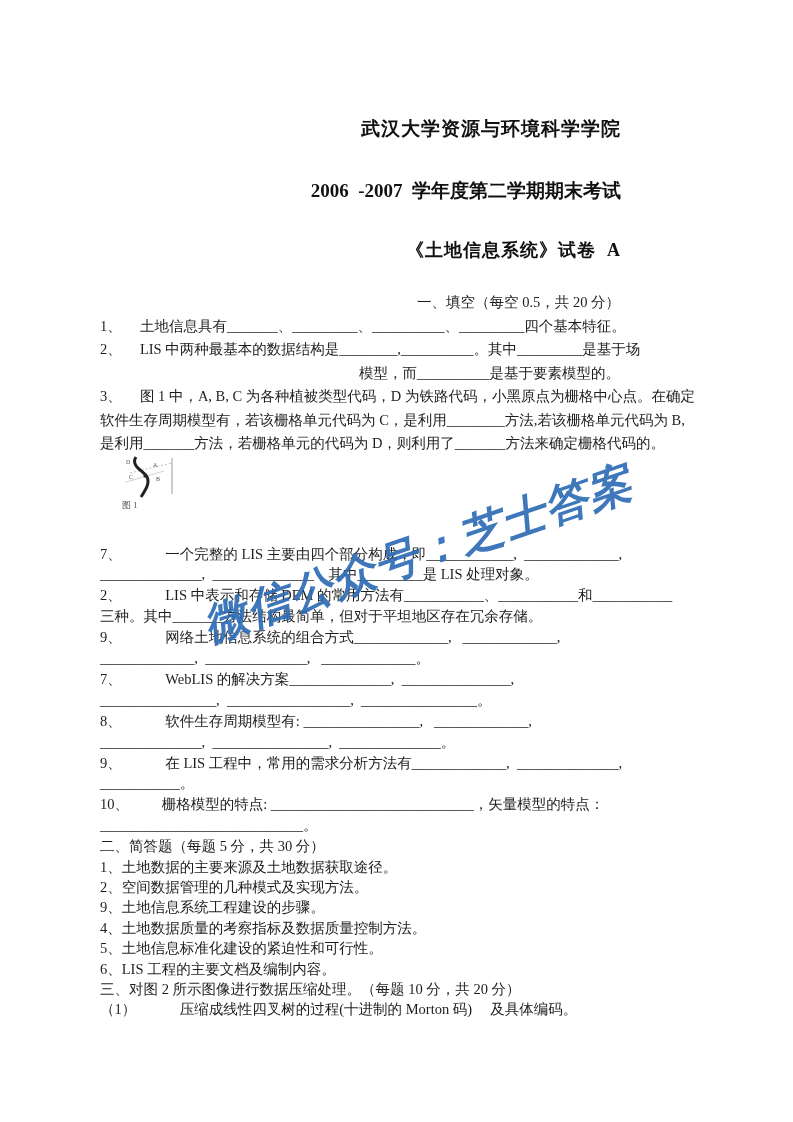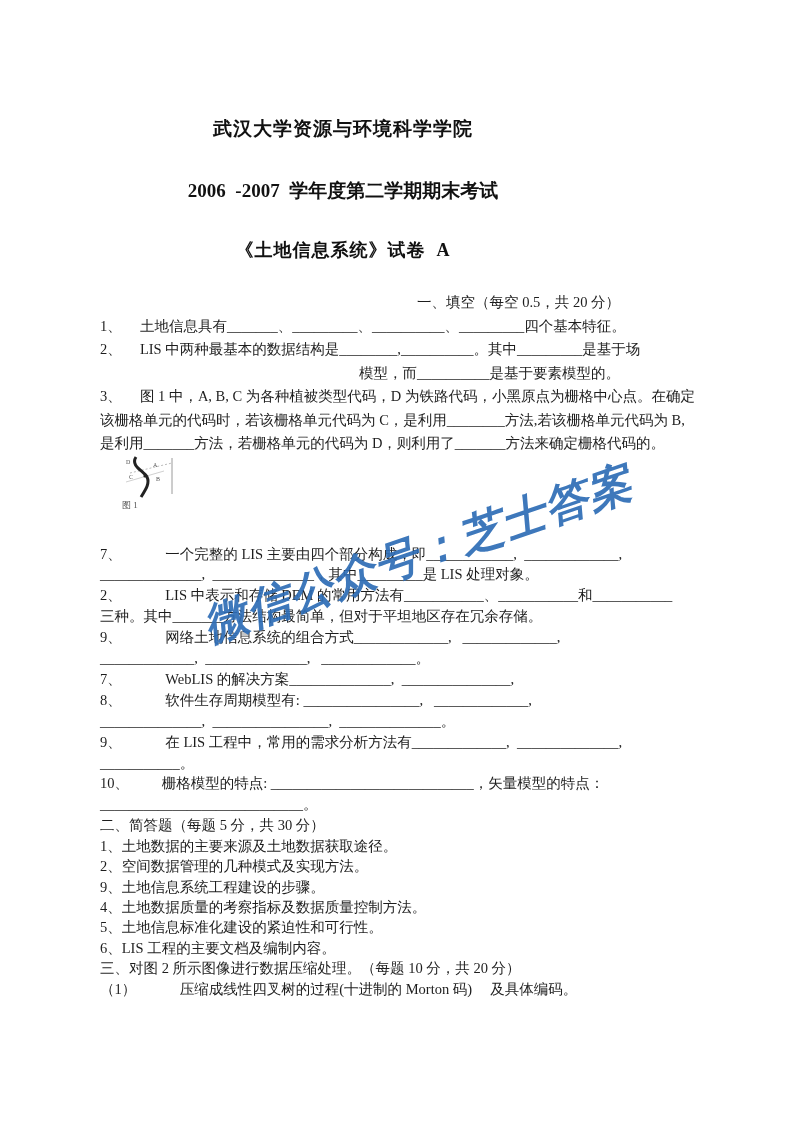--- a/index.html
+++ b/index.html
@@ -5,22 +5,22 @@
   html,body{margin:0;padding:0;background:#ffffff;}
   .canvas{
     position:relative;
     width:793px;height:1122px;
     background:#ffffff;
     overflow:hidden;
     font-family:"Liberation Serif","DejaVu Serif",serif;
     color:#1d1d1d;
   }
   .hdr{
-    position:absolute;left:84px;width:518px;
-    text-align:center;font-weight:700;color:#111;
+    position:absolute;left:103px;width:518px;
+    text-align:right;font-weight:700;color:#111;
     white-space:pre;
   }
   .hdr-school{top:116px;font-size:19px;letter-spacing:1px;}
   .hdr-term{top:178px;font-size:19px;}
   .hdr-paper{top:238px;font-size:18px;letter-spacing:1px;}
   .body-col{
     position:absolute;left:100px;top:291px;width:520px;
     font-size:14.5px;
   }
   .sec1 .ln{line-height:23.5px;white-space:pre;text-align:right;}
@@ -57,21 +57,21 @@
   <div class="hdr hdr-paper">《土地信息系统》试卷  A</div>
 
   <div class="body-col">
 
     <div class="sec1">
       <div class="ln">一、填空（每空 0.5，共 20 分）</div>
       <div class="ln">1、　 土地信息具有_______、_________、__________、_________四个基本特征。</div>
       <div class="ln">2、　 LIS 中两种最基本的数据结构是________,__________。其中_________是基于场</div>
       <div class="ln">模型，而__________是基于要素模型的。</div>
       <div class="ln">3、　 图 1 中，A, B, C 为各种植被类型代码，D 为铁路代码，小黑原点为栅格中心点。在确定</div>
-      <div class="ln">该栅格单元的代码时，若该栅格单元代码为 C，是利用________方法,若该栅格单元代码为 B,</div>
+      <div class="ln">软件生存周期模型有，若该栅格单元代码为 C，是利用________方法,若该栅格单元代码为 B,</div>
       <div class="ln">是利用_______方法，若栅格单元的代码为 D，则利用了_______方法来确定栅格代码的。</div>
     </div>
 
     <div class="figure-block">
       <svg width="64" height="44" viewBox="0 0 64 44">
         <line x1="50" y1="2" x2="50" y2="38" stroke="#9a9a9a" stroke-width="1"></line>
         <line x1="8" y1="17" x2="50" y2="7" stroke="#aaaaaa" stroke-width="0.8" stroke-dasharray="2,2"></line>
         <line x1="4" y1="26" x2="42" y2="15" stroke="#bbbbbb" stroke-width="0.7"></line>
         <path d="M14,1 C8,10 22,15 25,21 C28,27 24,33 19,41" stroke="#222222" stroke-width="3" fill="none"></path>
         <circle cx="23" cy="20" r="1.6" fill="#222222"></circle>
@@ -84,20 +84,21 @@
     </div>
 
     <div class="sec1b">
       <div class="ln">7、　　　一个完整的 LIS 主要由四个部分构成，即____________,  _____________,</div>
       <div class="ln">______________,  ______________，其中_________是 LIS 处理对象。</div>
       <div class="ln">2、　　　LIS 中表示和存储 DEM 的常用方法有___________、___________和___________</div>
       <div class="ln">三种。其中_______方法结构最简单，但对于平坦地区存在冗余存储。</div>
       <div class="ln">9、　　　网络土地信息系统的组合方式_____________,   _____________,</div>
       <div class="ln">_____________,  ______________,   _____________。</div>
       <div class="ln">7、　　　WebLIS 的解决方案______________,  _______________,</div>
+      <div class="ln">________________,  _________________,  ________________。</div>
       <div class="ln">8、　　　软件生存周期模型有: ________________,   _____________,</div>
       <div class="ln">______________,  ________________,  ______________。</div>
       <div class="ln">9、　　　在 LIS 工程中，常用的需求分析方法有_____________,  ______________,</div>
       <div class="ln">___________。</div>
       <div class="ln">10、　　 栅格模型的特点: ____________________________，矢量模型的特点：</div>
       <div class="ln">____________________________。</div>
     </div>
 
     <div class="sec23">
       <div class="ln">二、简答题（每题 5 分，共 30 分）</div>

